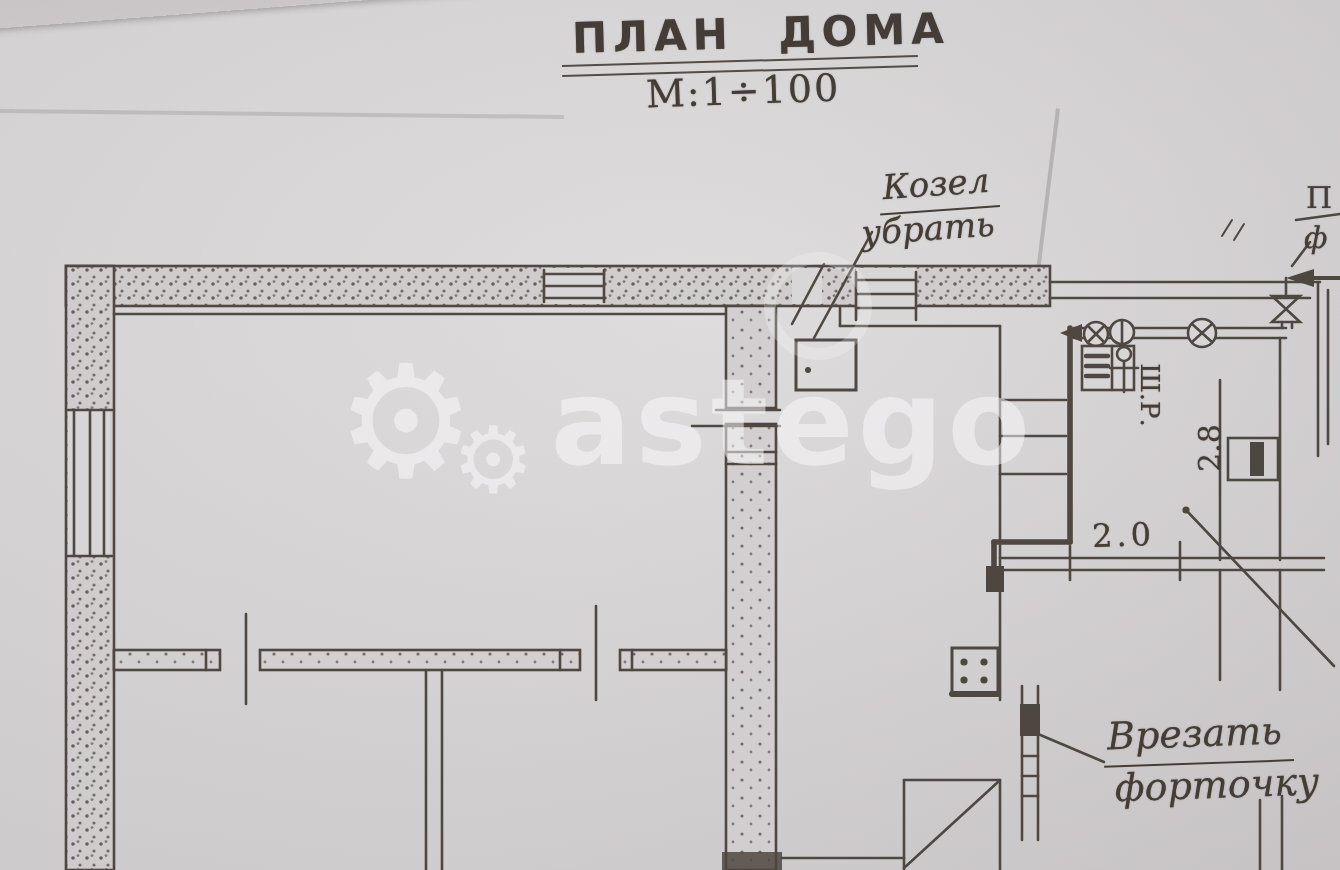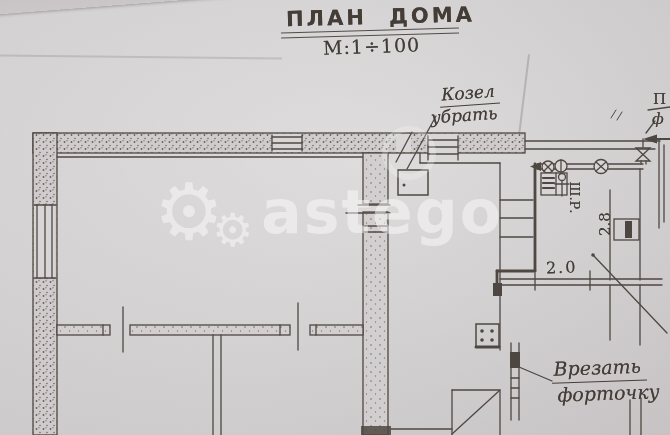--- a/index.html
+++ b/index.html
@@ -36,21 +36,21 @@
   .ann-vent .l1{ display:inline-block; border-bottom:1.6px solid #453e38; padding:0 6px 2px 2px; }
   .ann-vent .l2{ display:inline-block; margin-left:5px; }
 
   .lbl-shr{ left:556px; top:190px; width:36px; text-align:center; font-size:13px; transform:rotate(90deg); }
   .lbl-28 { left:588px; top:215px; width:34px; text-align:center; font-size:15px; transform:rotate(-90deg); }
   .lbl-20 { left:546px; top:258px; font-size:16px; letter-spacing:2px; transform:rotate(-2deg); }
   .edge-p { left:653px; top:90px;  font-size:15px; }
   .edge-f { left:652px; top:110px; font-size:15px; }
 
   
-  .wm{ left:154px; top:173px; display:flex; align-items:center; color:rgba(252,250,251,.52);
+  .wm{ left:168px; top:173px; display:flex; align-items:center; color:rgba(252,250,251,.52);
        pointer-events:none; z-index:5; }
   .wm .gear-big{ font-size:78px; line-height:1; margin-right:-12px; font-family:"DejaVu Sans",sans-serif; }
   .wm .gear-small{ font-size:46px; line-height:1; margin-right:8px; position:relative; top:18px; font-family:"DejaVu Sans",sans-serif; }
   .wm .wm-text{ font-size:60px; font-weight:600; letter-spacing:2px; }
   .wm-swoosh{ left:382px; top:126px; width:54px; height:54px; border-radius:50%;
               border:6px solid rgba(252,250,251,.25); z-index:5; pointer-events:none; }
 
   svg.linework{ position:absolute; left:0; top:0; z-index:2; }
   .txt, .title-ul { z-index:3; }
 </style>

